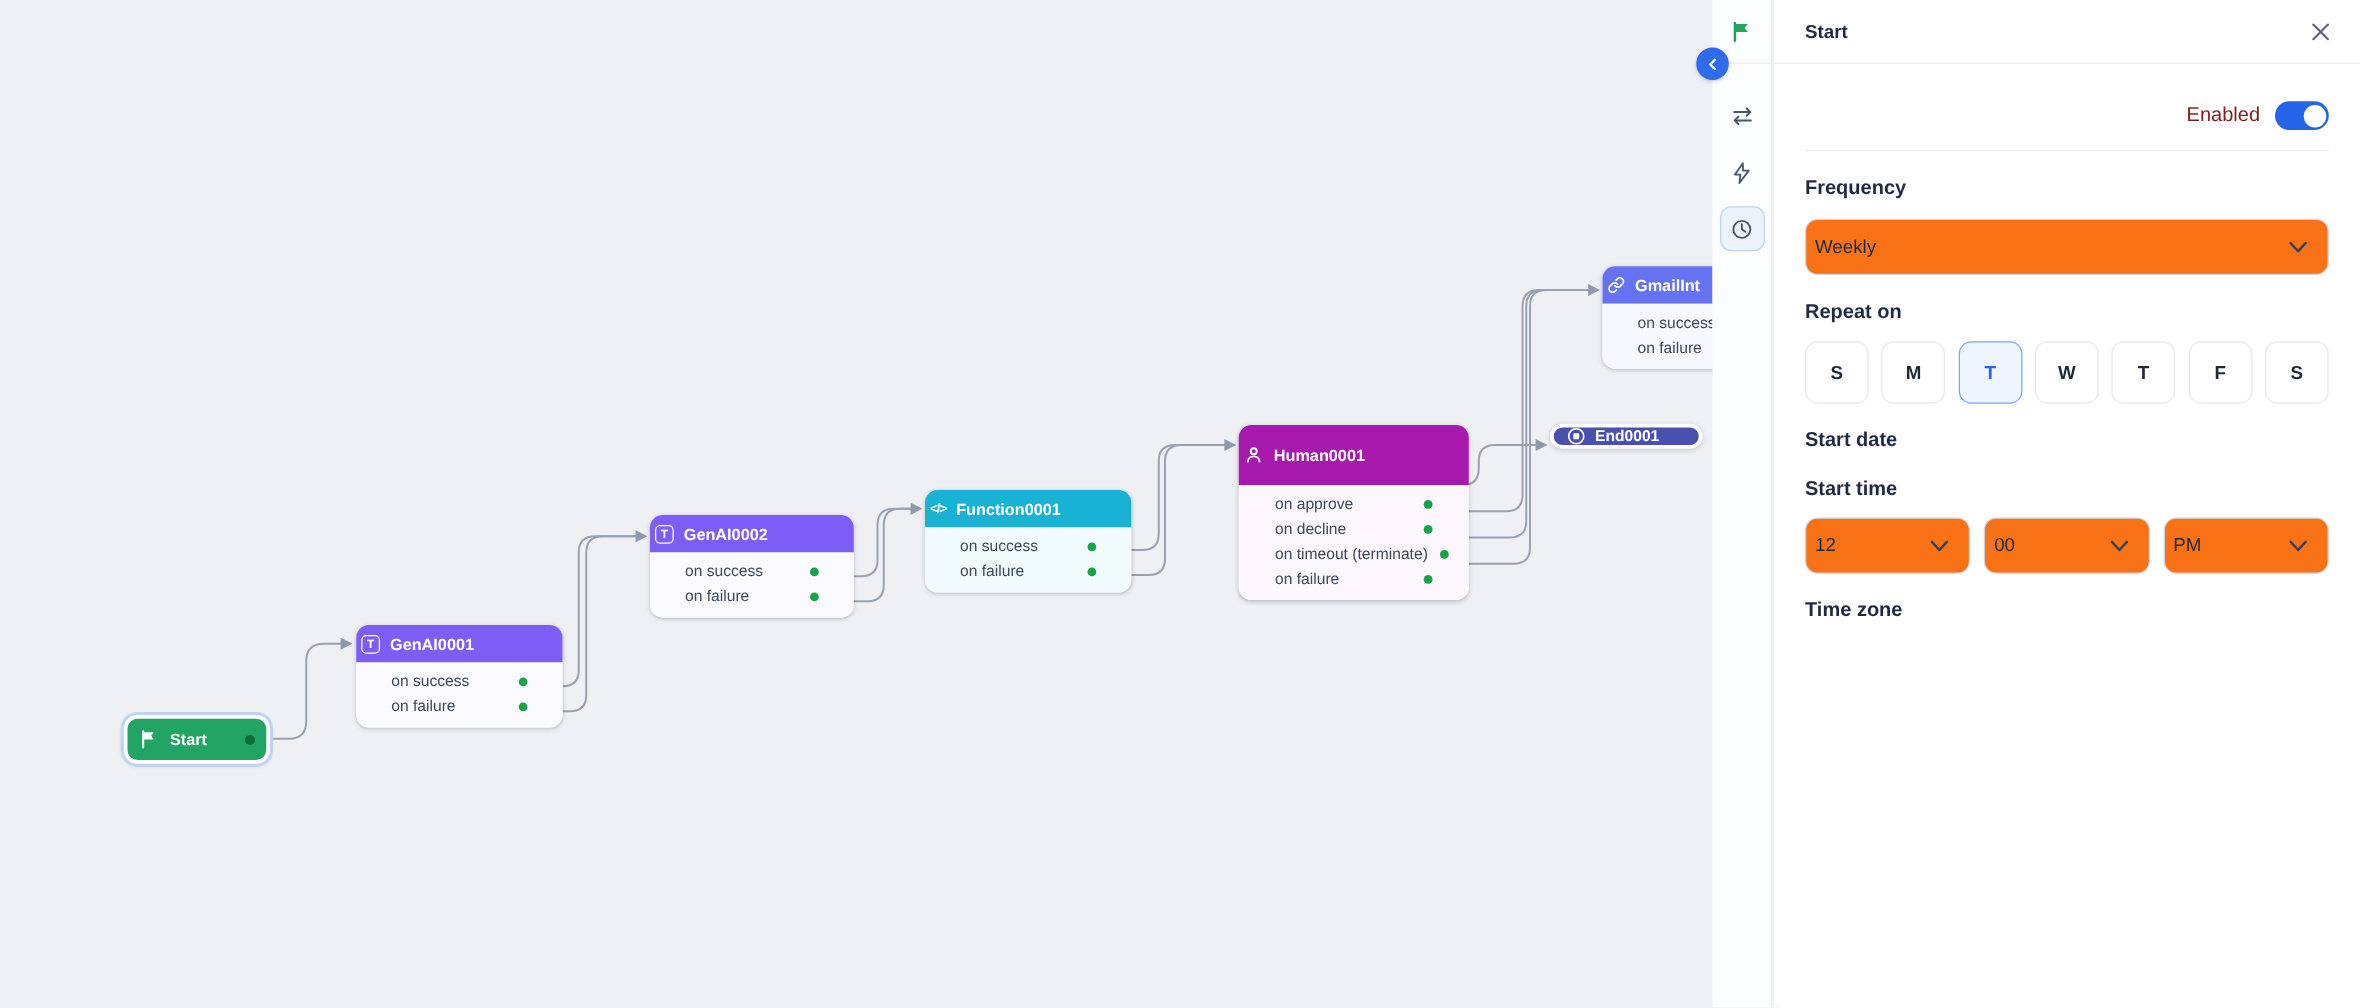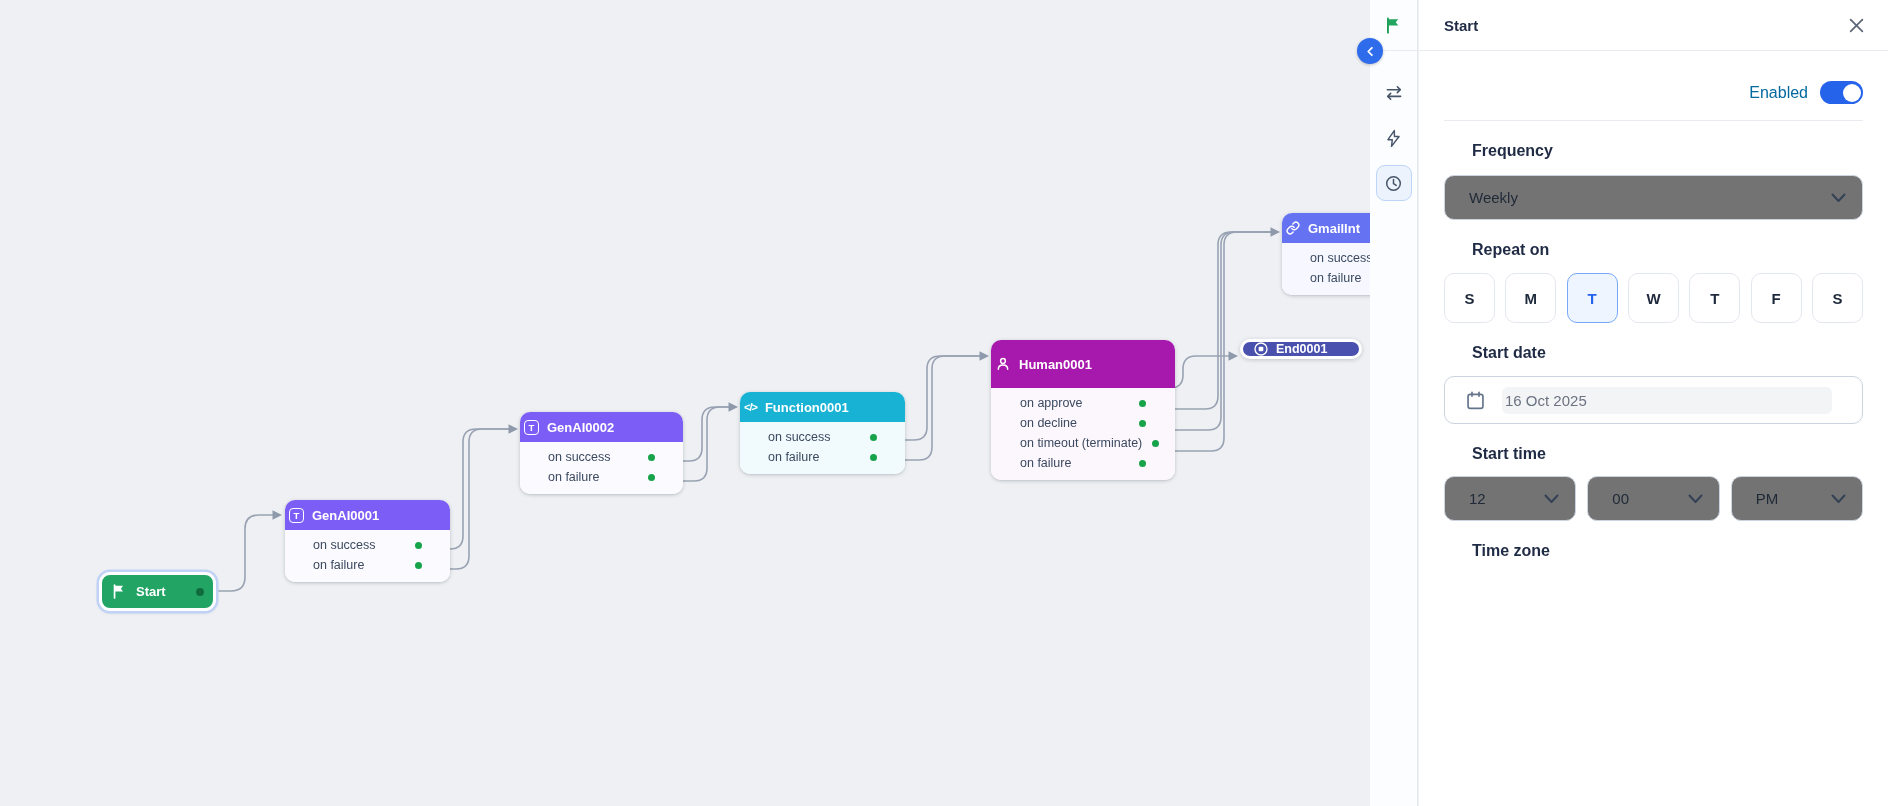--- a/index.html
+++ b/index.html
@@ -62,28 +62,28 @@
     display:flex; align-items:center; justify-content:center; cursor:pointer; }
 
   
   #panel { position:absolute; left:1419px; top:0; width:469px; height:806px; z-index:4; background:#fff; }
   #panel-header { height:51px; border-bottom:1px solid #e9ebf0; display:flex; align-items:center; padding:0 18px 0 25px; }
   #panel-header .title { font-size:15px; font-weight:600; color:#1f2a44; flex:1; }
   #close-btn { width:28px; height:28px; display:flex; align-items:center; justify-content:center; cursor:pointer; }
 
   #panel-body { padding:0 25px; }
   .enabled-row { margin-top:30px; display:flex; align-items:center; justify-content:flex-end; gap:12px; }
-  .enabled-row .lbl { font-size:16px; color:#0369a1; }
+  .enabled-row .lbl { font-size:16px; color:#7f1d1d; }
   .toggle { width:43px; height:23px; border-radius:12px; background:#2563eb; position:relative; cursor:pointer; flex:none; }
   .toggle .knob { position:absolute; right:2.5px; top:2.5px; width:18px; height:18px; border-radius:50%; background:#fff; }
   .sect-divider { border:none; border-top:1px solid #e9ebf0; margin-top:16px; }
 
-  .field-label { margin-top:21px; font-size:16px; font-weight:600; color:#1f2a44;margin-left:28px; }
+  .field-label { margin-top:21px; font-size:16px; font-weight:600; color:#1f2a44; }
   .select { position:relative; margin-top:15px; height:45px; border:1px solid #ccd4e0; border-radius:10px;
-    background:#737373; display:flex; align-items:center; padding:0 44px 0 24px; cursor:pointer; }
+    background:#f97316; display:flex; align-items:center; padding:0 44px 0 7px; cursor:pointer; }
   .select .value { font-size:15px; color:#1f2937; }
   .select .chev { position:absolute; right:16px; top:50%; transform:translateY(-50%); }
 
   .days-row { margin-top:14px; display:flex; justify-content:space-between; }
   .day-btn { width:51px; height:50px; border:1px solid #e3e7ee; border-radius:10px; background:#fff;
     font-size:15px; font-weight:600; color:#1e293b; cursor:pointer;
     display:flex; align-items:center; justify-content:center;
     font-family:"Liberation Sans","DejaVu Sans",sans-serif; }
   .day-btn.selected { background:#eef5ff; border:1px solid #77a8f8; color:#2563eb; }
 
@@ -308,30 +308,20 @@
       <button class="day-btn">S</button>
       <button class="day-btn">M</button>
       <button class="day-btn selected">T</button>
       <button class="day-btn">W</button>
       <button class="day-btn">T</button>
       <button class="day-btn">F</button>
       <button class="day-btn">S</button>
     </div>
 
     <div class="field-label">Start date</div>
-    <div class="date-input">
-      <svg width="21" height="21" viewBox="0 0 24 24" fill="none" stroke="#64748b" stroke-width="1.9" stroke-linecap="round">
-        <rect x="3.5" y="5" width="17" height="16" rx="2.5"></rect>
-        <path d="M8 2.8 V7"></path>
-          <path d="M16 2.8 V7"></path>
-      </svg>
-      <span class="seg">
-          <span class="value">16 Oct 2025</span>
-        </span>
-    </div>
 
     <div class="field-label">Start time</div>
     <div class="time-row">
       <div class="select">
         <span class="value">12</span>
         <svg class="chev" width="15" height="10" viewBox="0 0 15 10" fill="none" stroke="#334155" stroke-width="2" stroke-linecap="round" stroke-linejoin="round">
             <path d="M1.5 1.5 L7.5 8 L13.5 1.5"></path>
           </svg>
       </div>
       <div class="select">

